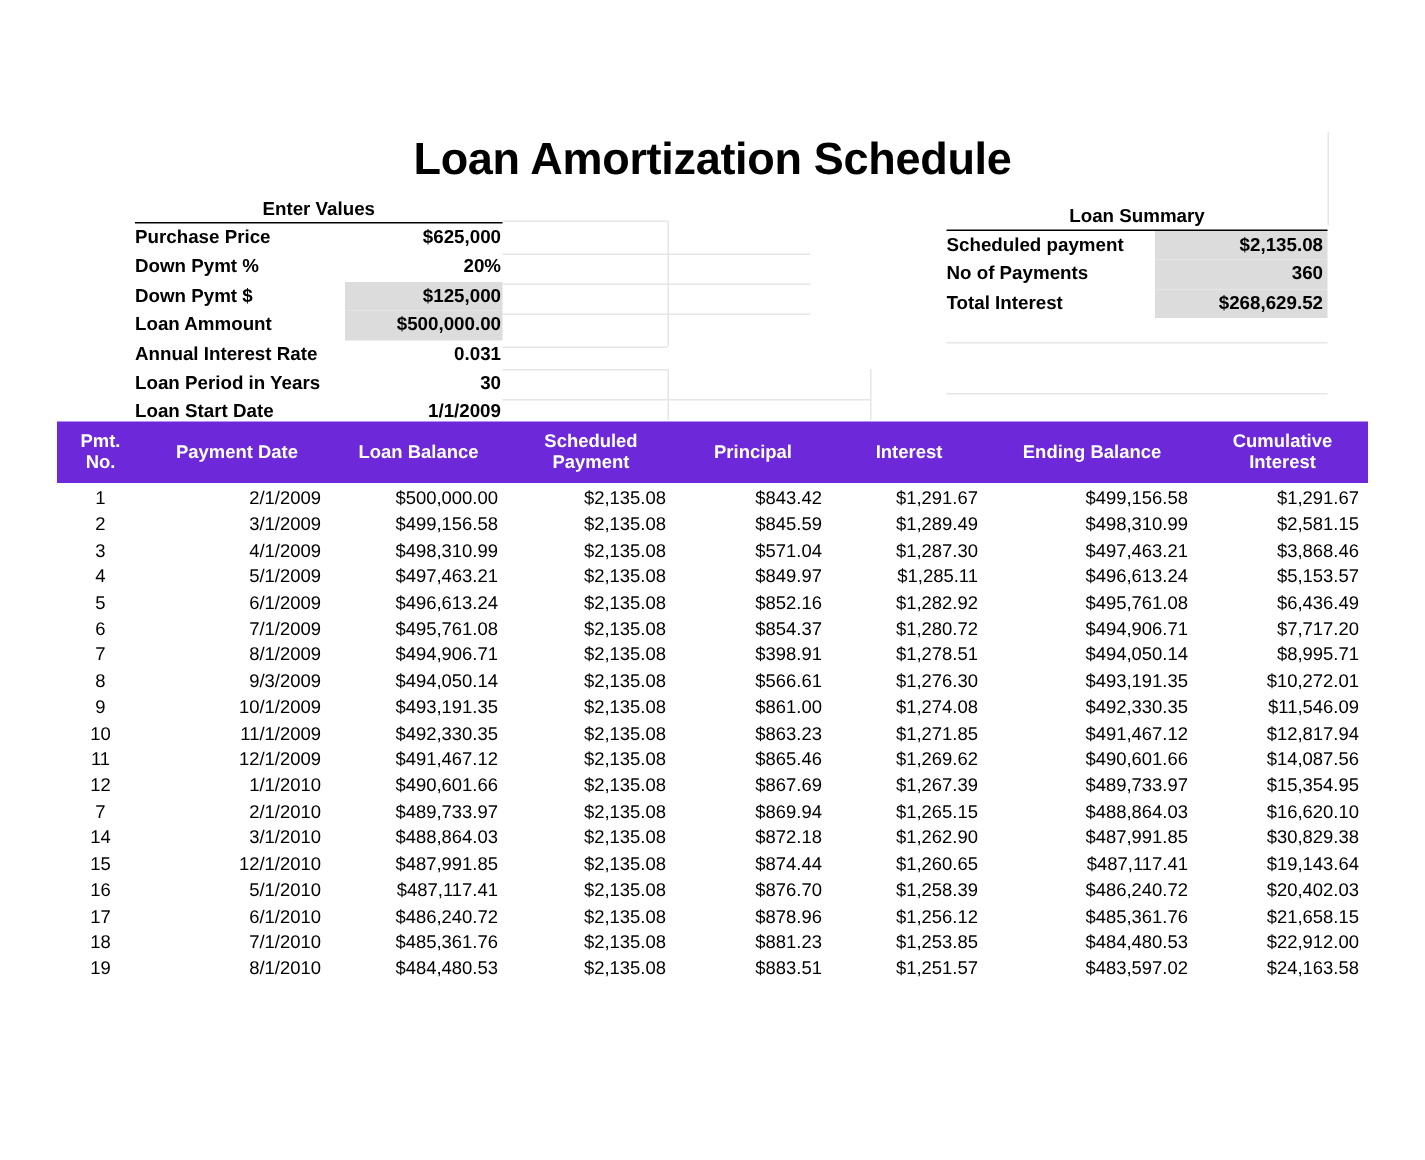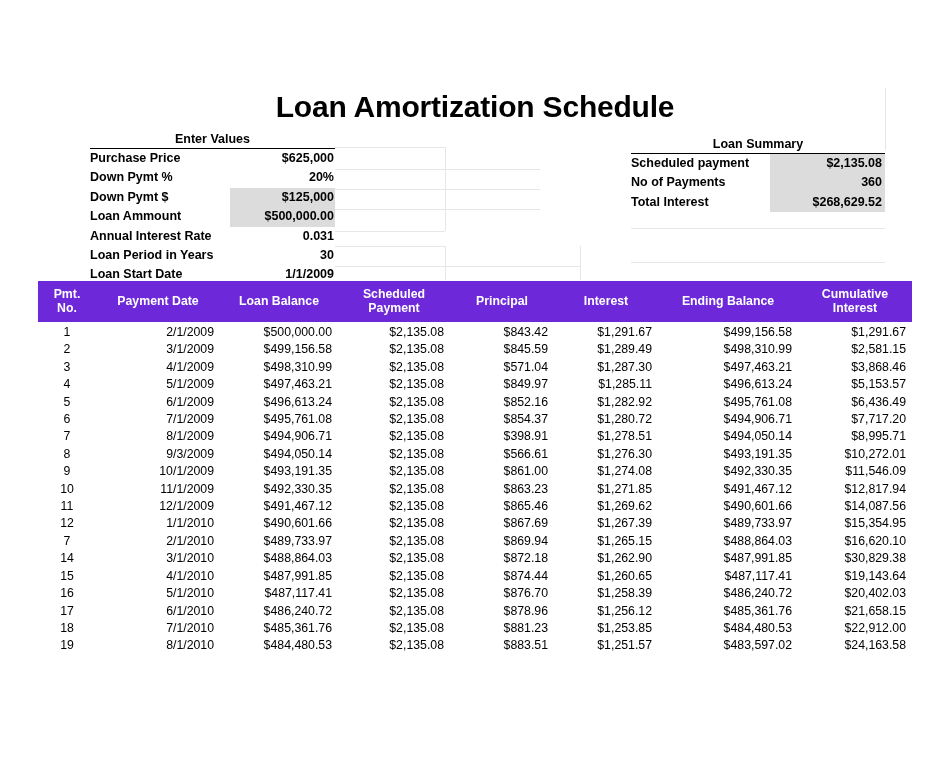--- a/index.html
+++ b/index.html
@@ -359,21 +359,21 @@
         <td class="col-date">3/1/2010</td>
         <td class="col-bal">$488,864.03</td>
         <td class="col-sch">$2,135.08</td>
         <td class="col-prin">$872.18</td>
         <td class="col-int">$1,262.90</td>
         <td class="col-end">$487,991.85</td>
         <td class="col-cum">$30,829.38</td>
       </tr>
       <tr>
         <td class="col-no c-num">15</td>
-        <td class="col-date">4/1/2010</td>
+        <td class="col-date">12/1/2010</td>
         <td class="col-bal">$487,991.85</td>
         <td class="col-sch">$2,135.08</td>
         <td class="col-prin">$874.44</td>
         <td class="col-int">$1,260.65</td>
         <td class="col-end">$487,117.41</td>
         <td class="col-cum">$19,143.64</td>
       </tr>
       <tr>
         <td class="col-no c-num">16</td>
         <td class="col-date">5/1/2010</td>

